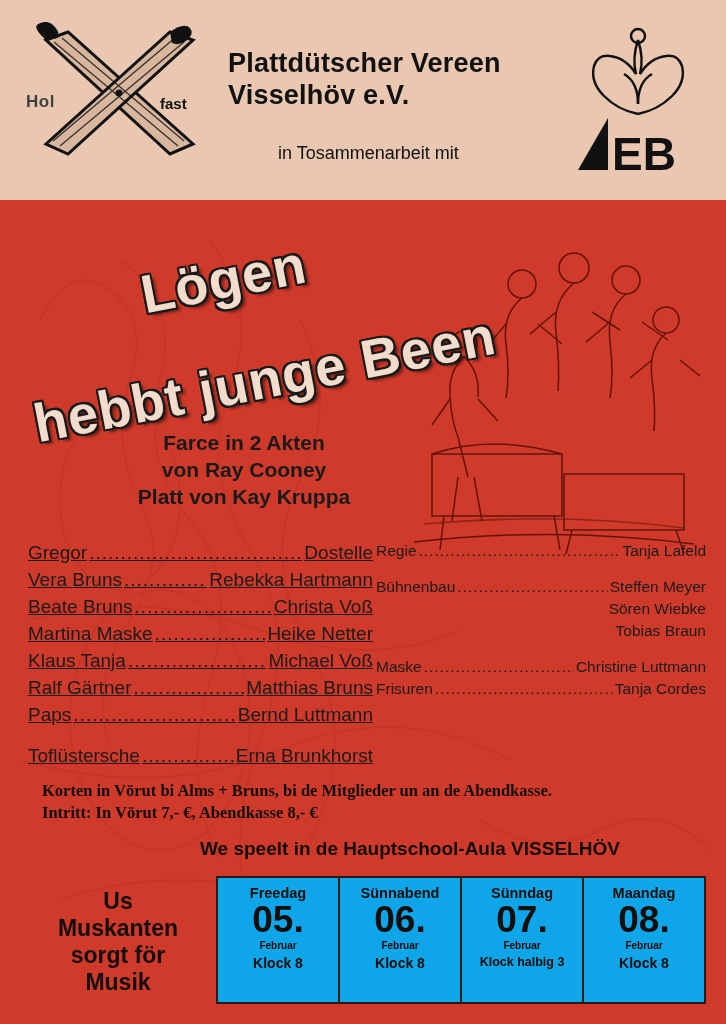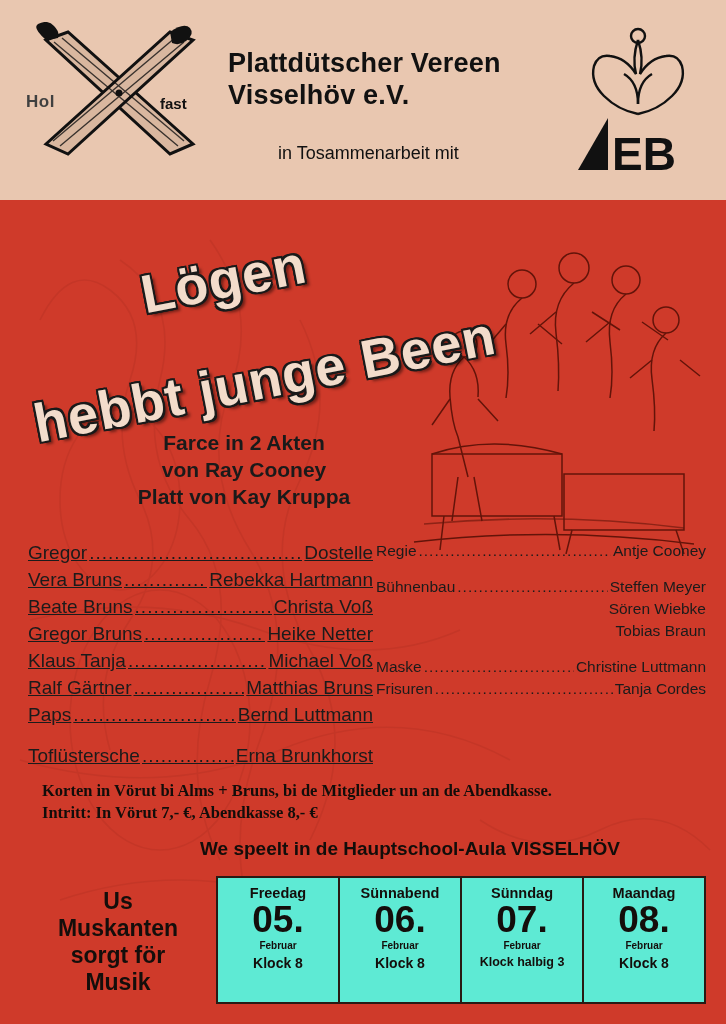--- a/index.html
+++ b/index.html
@@ -218,21 +218,21 @@
     line-height: 1.18;
   }
 
   
   .dates {
     position: absolute;
     left: 216px;
     top: 876px;
     width: 490px;
     height: 128px;
-    background: #5eead4;
+    background: #0ea5e9;
     border: 2px solid #2a1a14;
     display: flex;
     box-sizing: border-box;
   }
   .date-cell {
     flex: 1 1 0;
     border-right: 2px solid #2a1a14;
     text-align: center;
     padding-top: 7px;
     box-sizing: border-box;
@@ -370,21 +370,21 @@
       <span class="nm">Vera Bruns</span>
       <span class="dots">..................................................</span>
       <span class="val">Rebekka Hartmann</span>
     </div>
     <div class="row">
       <span class="nm">Beate Bruns</span>
       <span class="dots">..................................................</span>
       <span class="val">Christa Voß</span>
     </div>
     <div class="row">
-      <span class="nm">Gregor Bruns</span>
+      <span class="nm">Martina Maske</span>
       <span class="dots">..................................................</span>
       <span class="val">Heike Netter</span>
     </div>
     <div class="row">
       <span class="nm">Klaus Tanja</span>
       <span class="dots">..................................................</span>
       <span class="val">Michael Voß</span>
     </div>
     <div class="row">
       <span class="nm">Ralf Gärtner</span>
@@ -401,21 +401,21 @@
       <span class="nm">Toflüstersche</span>
       <span class="dots">..................................................</span>
       <span class="val">Erna Brunkhorst</span>
     </div>
   </div>
 
   <div class="crew">
     <div class="row">
       <span class="nm">Regie</span>
       <span class="dots">..................................................</span>
-      <span class="val">Antje Cooney</span>
+      <span class="val">Tanja Lafeld</span>
     </div>
     <div class="gap"></div>
     <div class="row">
       <span class="nm">Bühnenbau</span>
       <span class="dots">..................................................</span>
       <span class="val">Steffen Meyer</span>
     </div>
     <div class="row right-only">
       <span class="val">Sören Wiebke</span>
     </div>

